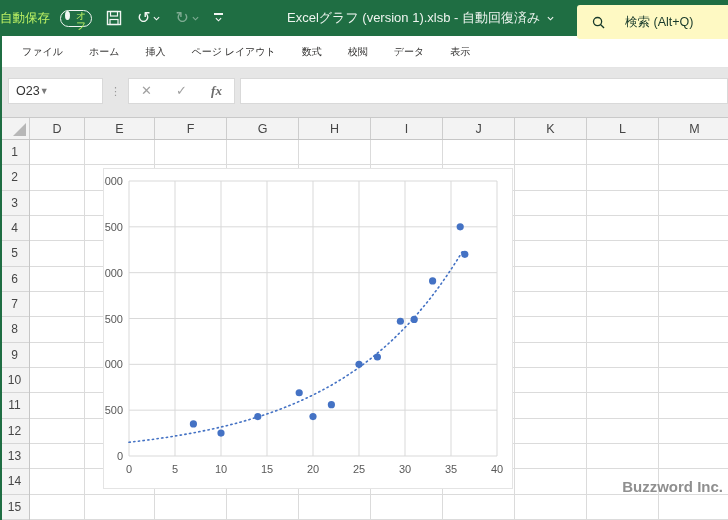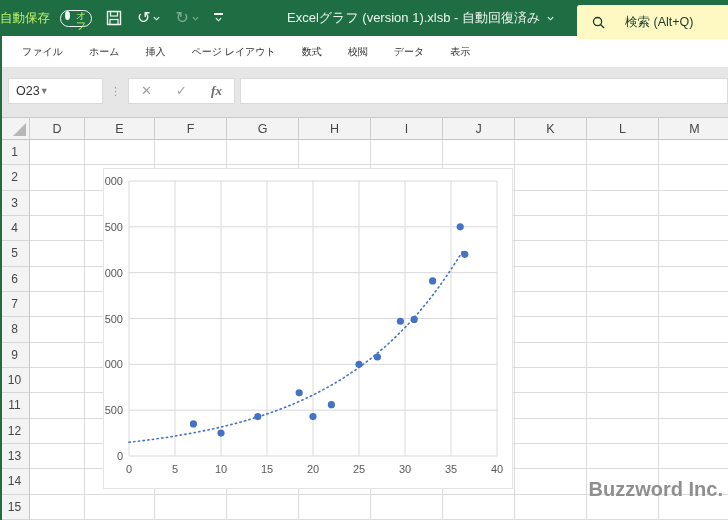--- a/index.html
+++ b/index.html
@@ -54,21 +54,21 @@
               border-right:1px solid #c6c6c6;box-sizing:border-box;z-index:2}
   .rowh{height:25.333px;display:flex;align-items:center;justify-content:center;font-size:12px;
         color:#464646;border-bottom:1px solid #d6d6d6;box-sizing:border-box;cursor:pointer}
   .cells{position:absolute;left:30px;top:0;right:0;bottom:0;
          background:repeating-linear-gradient(to bottom,transparent 0,transparent 24.333px,#dbdbdb 24.333px,#dbdbdb 25.333px)}
   .vline{position:absolute;top:0;bottom:0;width:1px;background:#dbdbdb}
   
   .chart{position:absolute;left:103px;top:28px;width:410px;height:321px;background:#fff;
          border:1px solid #e4e4e4;box-sizing:border-box;z-index:3;cursor:pointer}
   
-  .watermark{position:absolute;right:5px;top:338px;font-size:20px;color:#8f8f8f;font-weight:bold;z-index:4}
+  .watermark{position:absolute;right:5px;top:338px;font-size:15px;color:#8f8f8f;font-weight:bold;z-index:4}
   
   .winedge{position:absolute;left:0;top:36px;bottom:0;width:2px;background:#1f6e43;z-index:9}
 </style>
 </head>
 <body>
 
 <div class="titlebar">
   <div class="autosave">
     <span>自動保存</span>
     <span class="pill">

